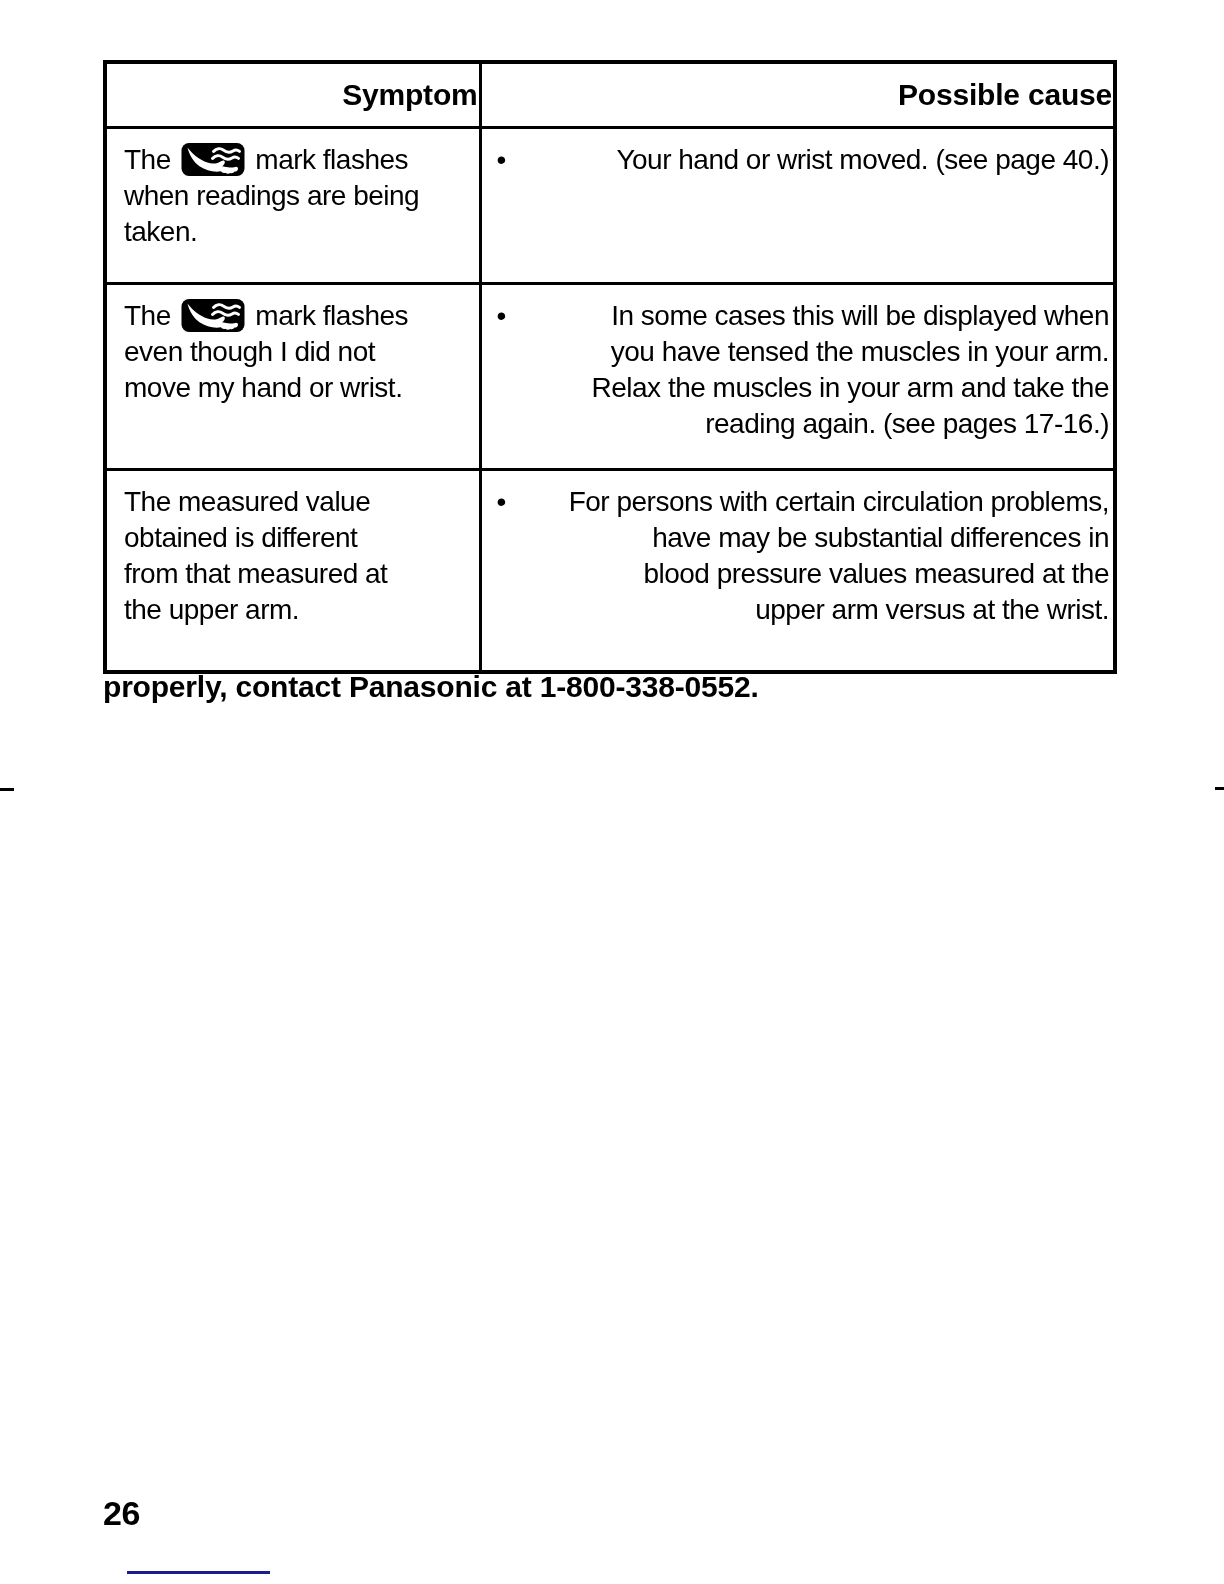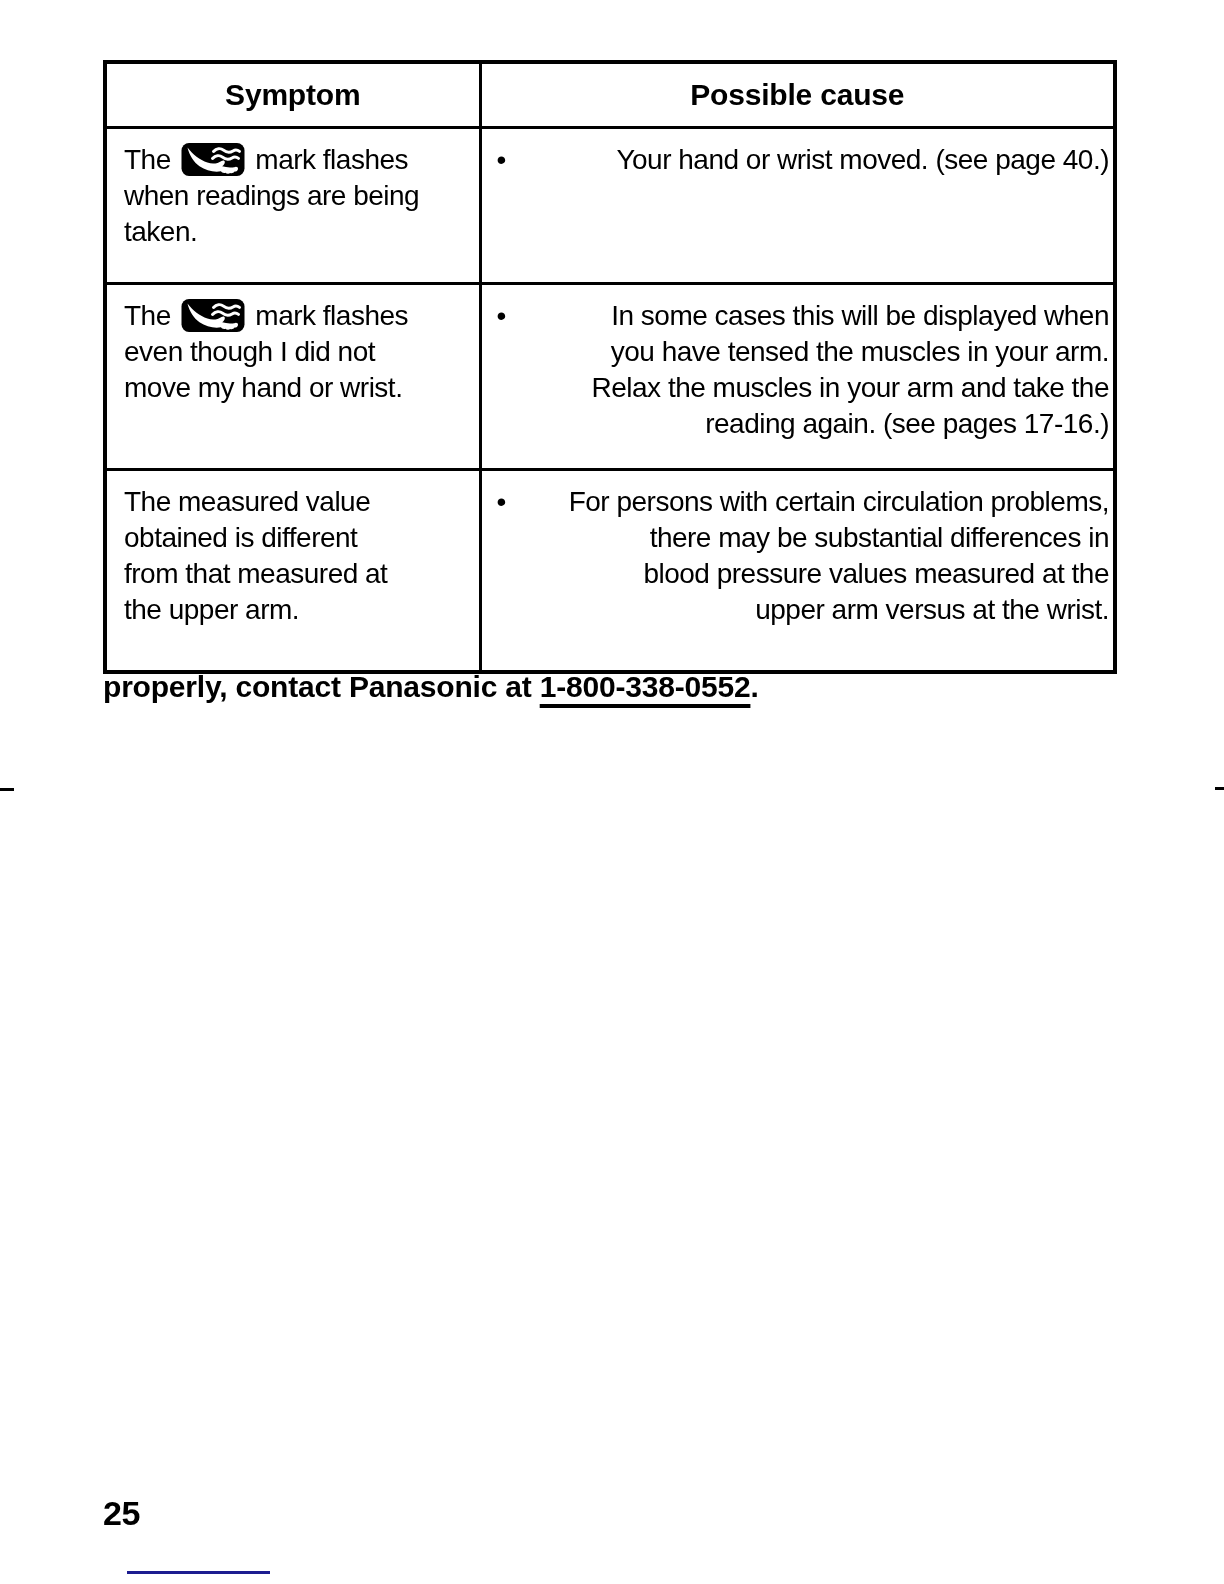--- a/index.html
+++ b/index.html
@@ -17,21 +17,21 @@
     position:absolute;left:103px;top:60px;
     width:1014px;
     border-collapse:collapse;
     table-layout:fixed;
     border:4px solid #000;
   }
   .trouble-table col.c1{width:375px;}
   .trouble-table th{
     border:3px solid #000;
     font-size:30px;font-weight:bold;
-    height:60px;text-align:center;vertical-align:middle;
+    height:60px;text-align:right;vertical-align:middle;
     letter-spacing:-0.2px;
   }
   .trouble-table td{
     border:3px solid #000;
     vertical-align:top;
     font-size:28px;line-height:36px;
     letter-spacing:-0.5px;
   }
   td.sym{padding:13px 4px 8px 17px;}
   td.cause{padding:13px 4px 8px 36px;position:relative;}
@@ -50,21 +50,20 @@
   }
   
   .closing{
     position:absolute;left:103px;top:669px;width:1007px;
     font-weight:bold;font-size:30px;line-height:36px;
     letter-spacing:-0.2px;
   }
   .jline{text-align:justify;text-align-last:justify;}
   .lline{text-align:left;}
   .phone{
-    text-decoration:underline;
     text-decoration-thickness:3.5px;
     text-underline-offset:7px;
   }
   
   .page-number{
     position:absolute;left:103px;top:1494px;
     font-size:34px;font-weight:bold;letter-spacing:-0.5px;
   }
   .footer-line{
     position:absolute;left:127px;top:1571px;
@@ -127,29 +126,29 @@
         </td>
       </tr>
       <tr class="r3">
         <td class="sym"><span class="pre">The measured value
 obtained is different
 from that measured at
 the upper arm.</span></td>
         <td class="cause">
           <span class="bullet">•</span>
           <div class="pre">For persons with certain circulation problems,
-there may be substantial differences in
+have may be substantial differences in
 blood pressure values measured at the
 upper arm versus at the wrist.</div>
         </td>
       </tr>
     </tbody>
   </table>
 
   <div class="closing">
     <div class="lline"><span>properly, contact Panasonic at </span><span class="phone">1-800-338-0552</span><span>.</span></div>
   </div>
 
-  <div class="page-number">25</div>
+  <div class="page-number">26</div>
 
   <div class="footer-line" style="background: rgb(28, 28, 144);"></div>
 
 </div>
 
 </body></html>

